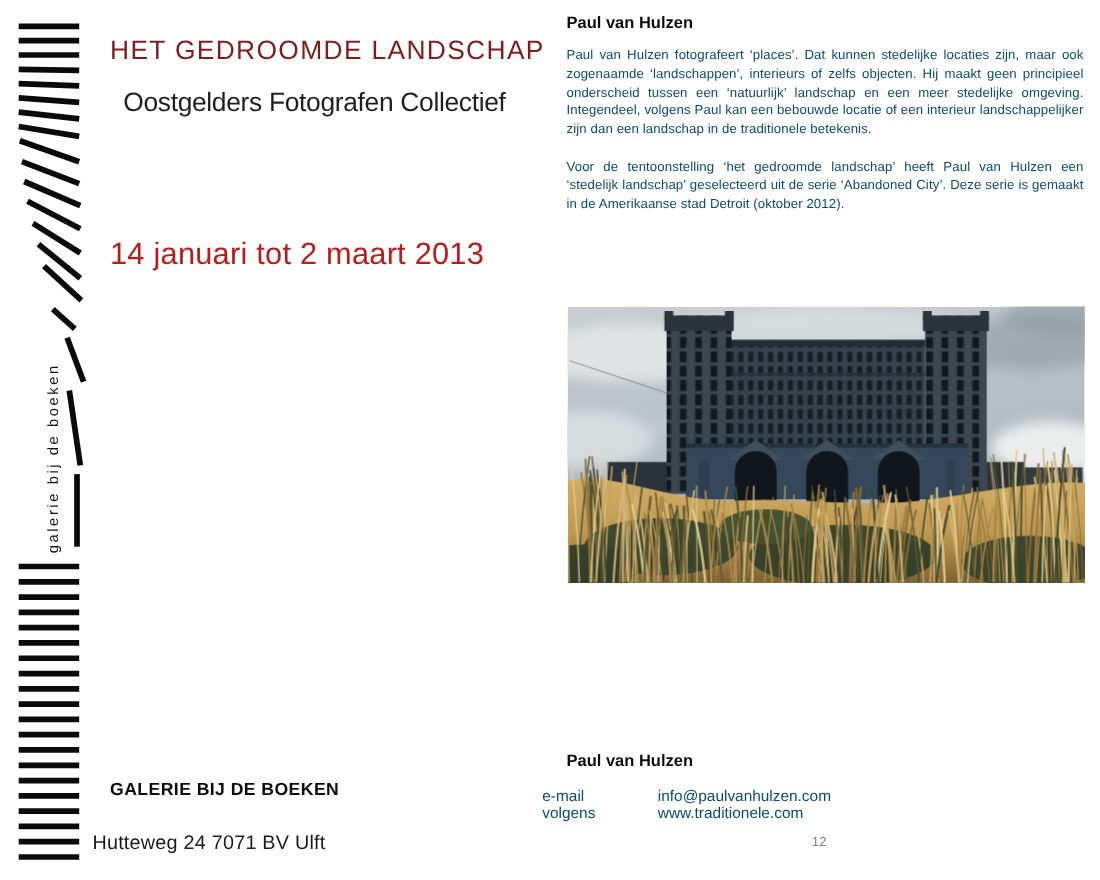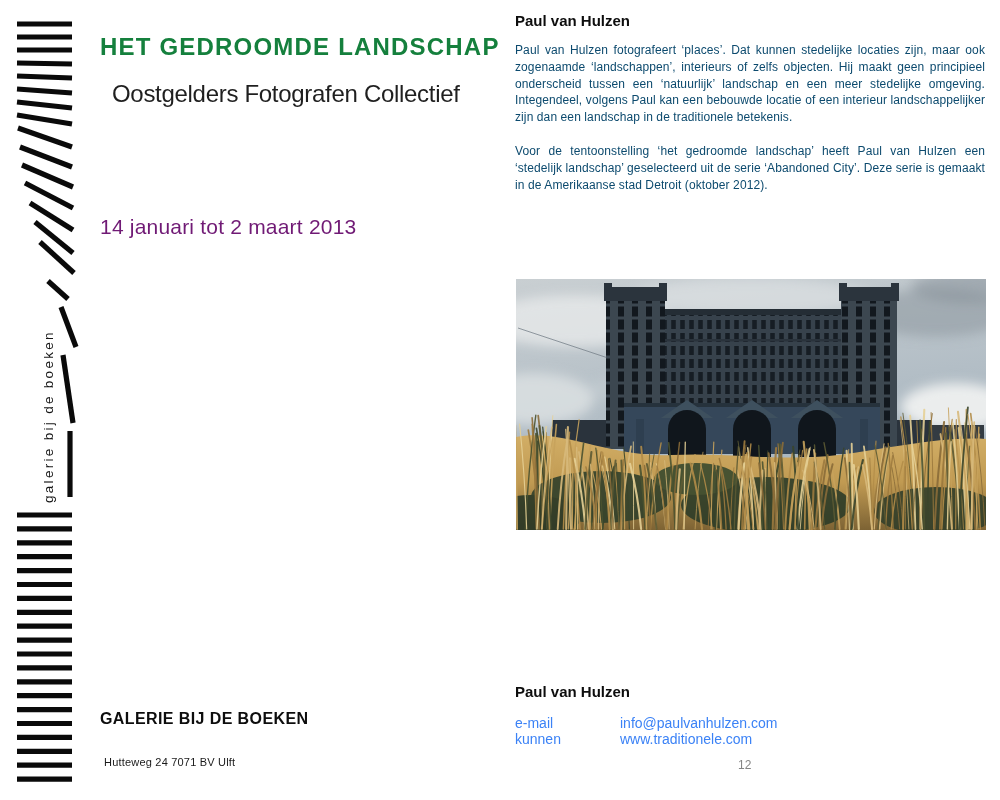--- a/index.html
+++ b/index.html
@@ -14,56 +14,56 @@
   .sidebar-logo{position:absolute;left:0;top:0;width:80px;height:800px;}
   .vertical-text{
     position:absolute;left:41px;top:503px;
     transform:rotate(-90deg);transform-origin:0 0;
     white-space:nowrap;font-size:13.5px;letter-spacing:2.3px;color:#141414;
   }
 
   
   .title{
     position:absolute;left:100px;top:33px;width:390px;
-    font-size:24px;font-weight:bold;letter-spacing:1.2px;color:#15803d;
+    font-size:24px;font-weight:normal;letter-spacing:1.2px;color:#7f1d1d;
     white-space:nowrap;
   }
   .subtitle{
     position:absolute;left:112px;top:80px;width:400px;
     font-size:24px;letter-spacing:-0.3px;color:#1f1f1f;white-space:nowrap;
   }
   .date-range{
     position:absolute;left:100px;top:215px;
-    font-size:21px;letter-spacing:0.2px;color:#701a75;white-space:nowrap;
+    font-size:28px;letter-spacing:0.2px;color:#b91c1c;white-space:nowrap;
   }
   .gallery-name{
     position:absolute;left:100px;top:710px;
     font-size:16px;font-weight:bold;letter-spacing:0.4px;color:#0d0d0d;white-space:nowrap;
   }
   .gallery-address{
-    position:absolute;left:104px;top:756px;
-    font-size:11px;letter-spacing:0.2px;color:#1a1a1a;white-space:nowrap;
+    position:absolute;left:84px;top:756px;
+    font-size:18px;letter-spacing:0.2px;color:#1a1a1a;white-space:nowrap;
   }
 
   
   .right-col{position:absolute;left:515px;top:12px;width:470px;}
   .artist-heading{font-size:15px;font-weight:bold;color:#0d0d0d;margin:0;}
   .body-par{
     margin:13px 0 0 0;font-size:12px;line-height:16.8px;color:#0c4a6e;
     text-align:justify;letter-spacing:0.1px;
   }
   .body-par + .body-par{margin-top:17px;}
 
   .photo{position:absolute;left:516px;top:279px;width:470px;height:251px;display:block;}
 
   .contact-heading{
     position:absolute;left:515px;top:683px;
     font-size:15px;font-weight:bold;color:#0d0d0d;
   }
-  .contact-rows{position:absolute;left:515px;top:716px;font-size:14px;color:#3b82f6;}
+  .contact-rows{position:absolute;left:493px;top:716px;font-size:14px;color:#0c4a6e;}
   .contact-row{line-height:15.8px;}
   .contact-label{display:inline-block;width:105px;}
 
   .page-number{
     position:absolute;left:738px;top:758px;
     font-size:12px;color:#848484;
   }
 </style>
 </head>
 <body>
@@ -429,18 +429,18 @@
         </g>
     </g>
   </svg>
 
   <div class="contact-heading">Paul van Hulzen</div>
   <div class="contact-rows">
     <div class="contact-row">
       <span class="contact-label">e-mail</span><span>info@paulvanhulzen.com</span>
     </div>
     <div class="contact-row">
-      <span class="contact-label">kunnen</span><span>www.traditionele.com</span>
+      <span class="contact-label">volgens</span><span>www.traditionele.com</span>
     </div>
   </div>
 
   <div class="page-number">12</div>
 </div>
 
 </body></html>

